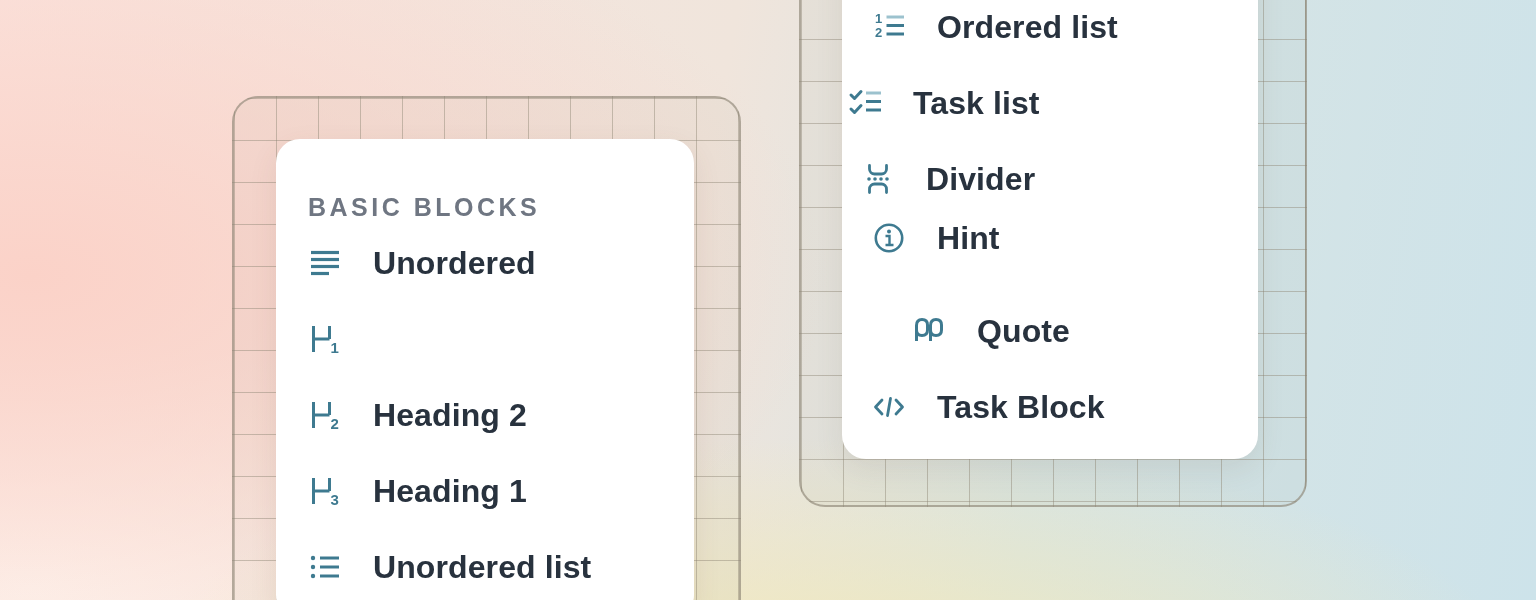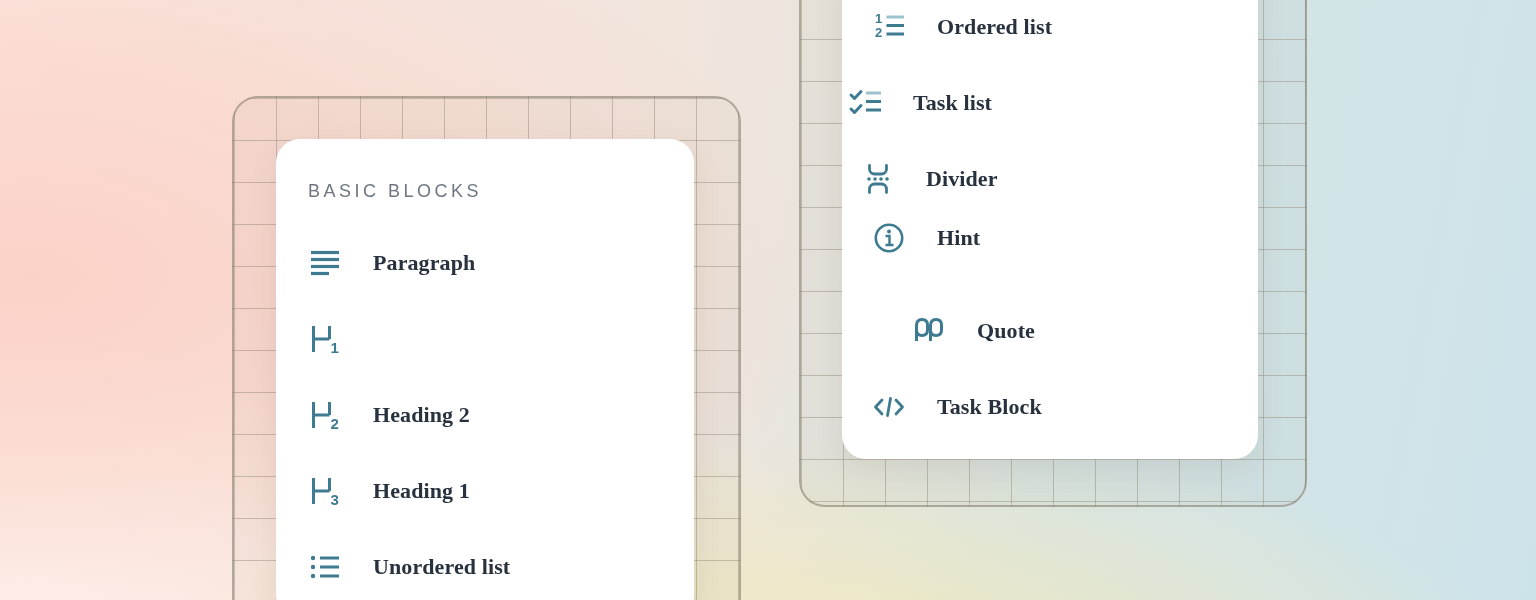--- a/index.html
+++ b/index.html
@@ -23,38 +23,38 @@
   }
   .grid-panel.left{left:232px;top:96px;width:505px;height:550px;}
   .grid-panel.right{left:799px;top:-47px;width:504px;height:550px;}
   .card{
     position:absolute;z-index:2;background:var(--card-bg,#fff);border-radius:24px;
     box-shadow:0 10px 28px rgba(110,75,55,.10);
   }
   .card.left-card{left:276px;top:139px;width:418px;height:480px;}
   .card.right-card{left:842px;top:-64px;width:416px;height:523px;}
   .card-header{
-    position:absolute;left:32px;top:42px;
-    font-size:18px;font-weight:normal;letter-spacing:3.5px;
+    position:absolute;left:32px;top:54px;
+    font-size:25px;font-weight:bold;letter-spacing:3.5px;
     color:var(--header,#6F7682);
   }
   .menu-row{
     position:absolute;left:0;height:40px;display:flex;align-items:center;
     cursor:pointer;
   }
   .left-card .menu-row{padding-left:32px;}
   .right-card .menu-row{padding-left:30px;}
   .menu-row .icon{
     width:34px;height:34px;flex:0 0 34px;color:var(--accent,#3E7A90);
     display:inline-block;
   }
   .menu-row .icon svg{width:34px;height:34px;display:block;}
   .menu-row .label{
-    margin-left:31px;font-size:22px;font-weight:bold;
-    color:var(--text,#28323E);letter-spacing:.1px;white-space:nowrap;font-family:Liberation Serif, serif;
+    margin-left:31px;font-size:32px;font-weight:bold;
+    color:var(--text,#28323E);letter-spacing:.1px;white-space:nowrap;
   }
   .lt{stroke:var(--accent-light,#9CC2CE) !important;}
 </style>
 </head>
 <body>
 
 <div class="stage" style="--accent: #3E7A90; --accent-light: #9CC2CE; --text: #28323E; --header: #6F7682; --card-bg: #FFFFFF;">
   <div class="grid-panel left"></div>
   <div class="grid-panel right"></div>
 
@@ -65,21 +65,21 @@
           <span class="icon">
             <svg viewBox="0 0 34 34" fill="none">
               <g stroke="currentColor" stroke-width="3.2">
                 <path d="M3 6.5H31"></path>
                 <path d="M3 13.5H31"></path>
                 <path d="M3 20.5H31"></path>
                 <path d="M3 27.5H21"></path>
               </g>
             </svg>
           </span>
-          <span class="label">Paragraph</span>
+          <span class="label">Unordered</span>
         </div>
         <div class="menu-row" style="top: 180px;">
           <span class="icon">
             <svg viewBox="0 0 34 34" fill="none">
               <g stroke="currentColor" stroke-width="3">
                 <path d="M5.5 4V30"></path>
                 <path d="M5.5 17H21.5"></path>
                 <path d="M21.5 4V17"></path>
               </g>
               <text x="22.5" y="31" font-size="15" font-weight="bold" fill="currentColor" font-family="Liberation Sans,sans-serif">1</text>

